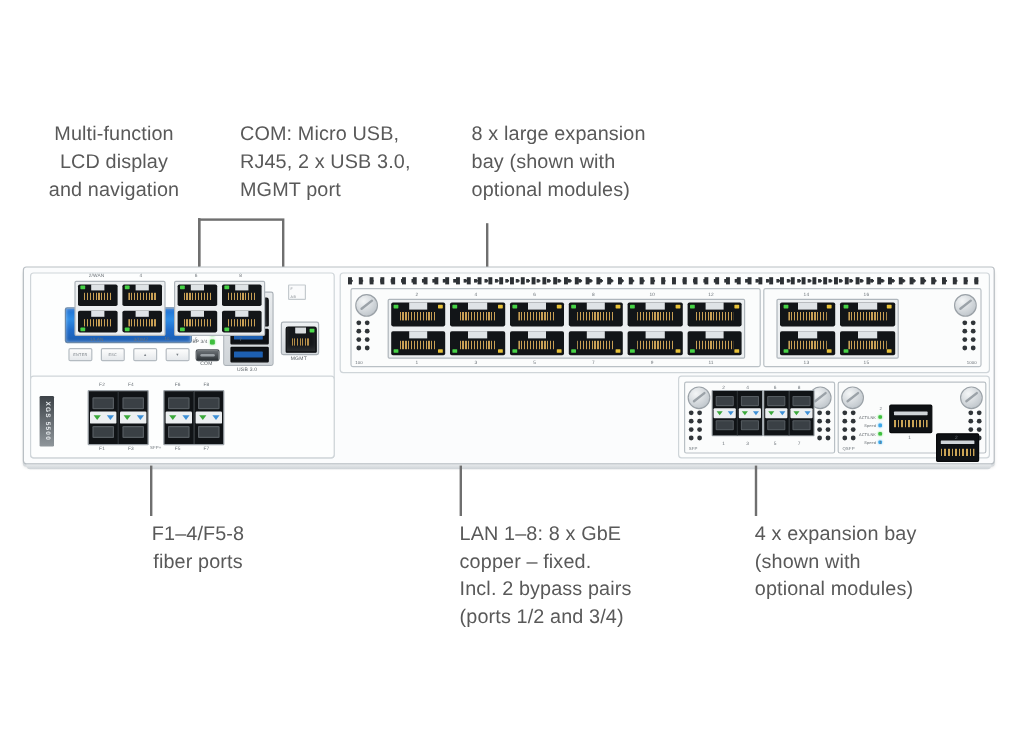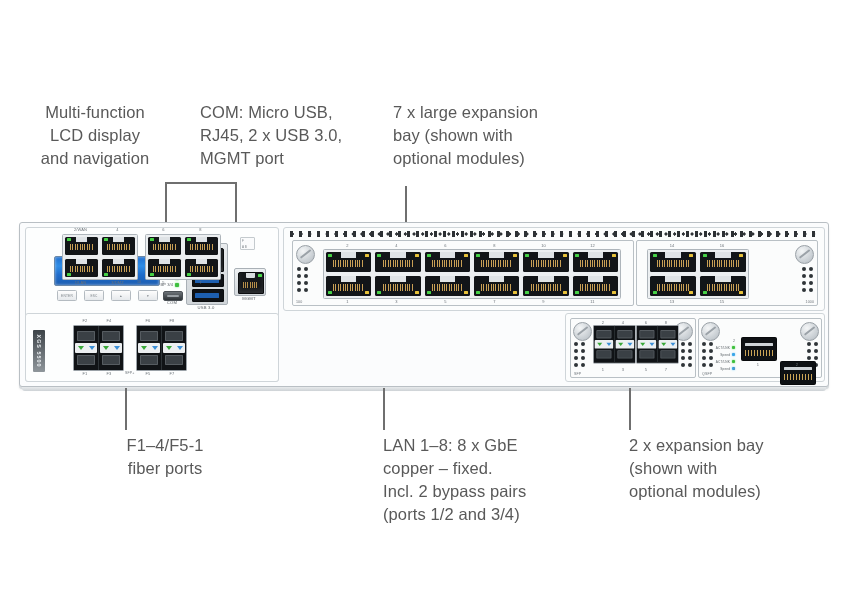--- a/index.html
+++ b/index.html
@@ -180,21 +180,21 @@
 <body>
 
 <div class="callout center" style="left:12px;top:101px;width:166px;">Multi-function
 LCD display
 and navigation</div>
 
 <div class="callout" style="left:200px;top:101px;width:190px;">COM: Micro USB,
 RJ45, 2 x USB 3.0,
 MGMT port</div>
 
-<div class="callout" style="left:393px;top:101px;width:200px;">7 x large expansion
+<div class="callout" style="left:393px;top:101px;width:200px;">8 x large expansion
 bay (shown with
 optional modules)</div>
 
 <div class="leader v" style="left:165px;top:182px;height:40px;"></div>
 <div class="leader h" style="left:165px;top:182px;width:70px;"></div>
 <div class="leader v" style="left:235px;top:182px;height:70px;"></div>
 <div class="leader v" style="left:165px;top:182px;height:46px;"></div>
 <div class="leader v" style="left:405px;top:186px;height:44px;"></div>
 
 <div id="chassis">
@@ -640,23 +640,23 @@
       <div class="smalllbl" style="left:3px;bottom:1px;">QSFP</div>
     </div>
   </div>
 </div>
 
 <div class="leader v" style="left:125px;top:388px;height:42px;"></div>
 <div class="leader h" style="left:125px;top:388px;width:0px;"></div>
 <div class="leader v" style="left:383px;top:388px;height:42px;"></div>
 <div class="leader v" style="left:629px;top:388px;height:42px;"></div>
 
-<div class="callout center" style="left:60px;top:434px;width:210px;">F1–4/F5-1
+<div class="callout center" style="left:60px;top:434px;width:210px;">F1–4/F5-8
 fiber ports</div>
 
 <div class="callout" style="left:383px;top:434px;width:235px;">LAN 1–8: 8 x GbE
 copper – fixed.
 Incl. 2 bypass pairs
 (ports 1/2 and 3/4)</div>
 
-<div class="callout" style="left:629px;top:434px;width:210px;">2 x expansion bay
+<div class="callout" style="left:629px;top:434px;width:210px;">4 x expansion bay
 (shown with
 optional modules)</div>
 
 </body></html>

